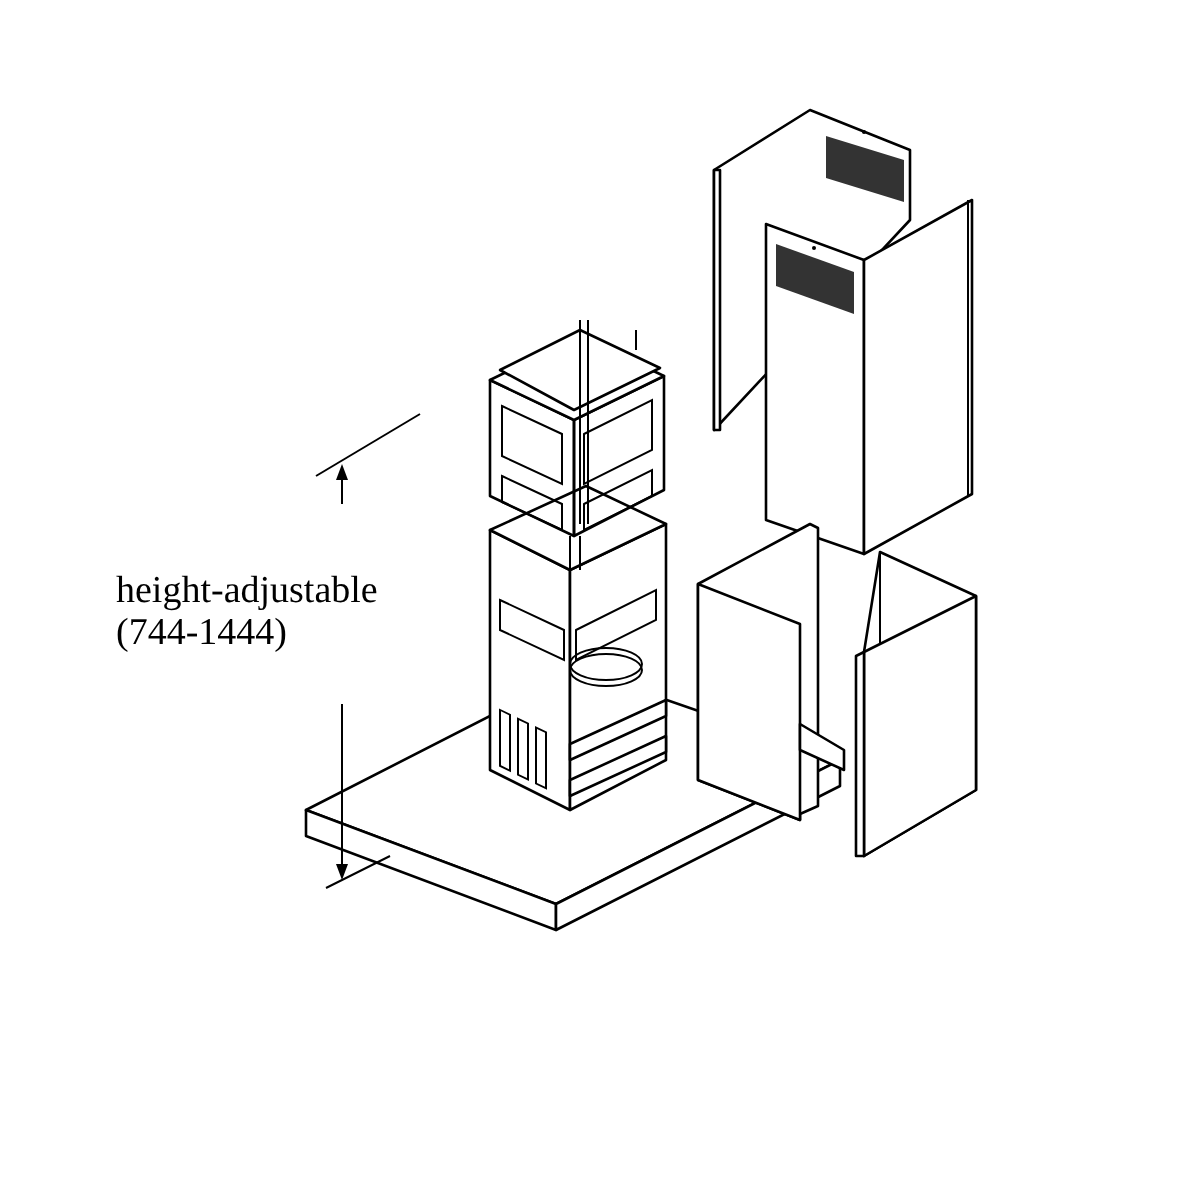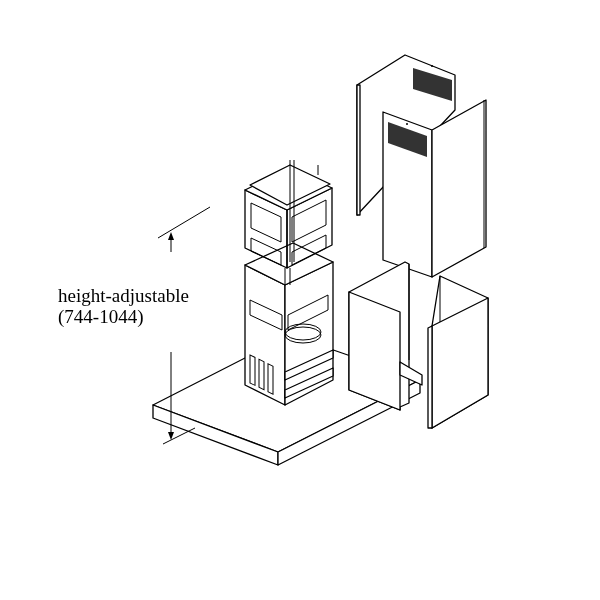--- a/index.html
+++ b/index.html
@@ -109,15 +109,15 @@
     <line class="thin" x1="171" y1="236" x2="171" y2="252"></line>
     <polygon class="dot" points="171,232 168,240 174,240"></polygon>
     <line class="thin" x1="171" y1="352" x2="171" y2="436"></line>
     <polygon class="dot" points="171,440 168,432 174,432"></polygon>
     <line class="thin" x1="163" y1="444" x2="195" y2="428"></line>
   </g>
 </svg>
 
   <div class="label">
     <div>height-adjustable</div>
-    <div>(744-1044)</div>
+    <div>(744-1444)</div>
   </div>
 </div>
 
 </body></html>

